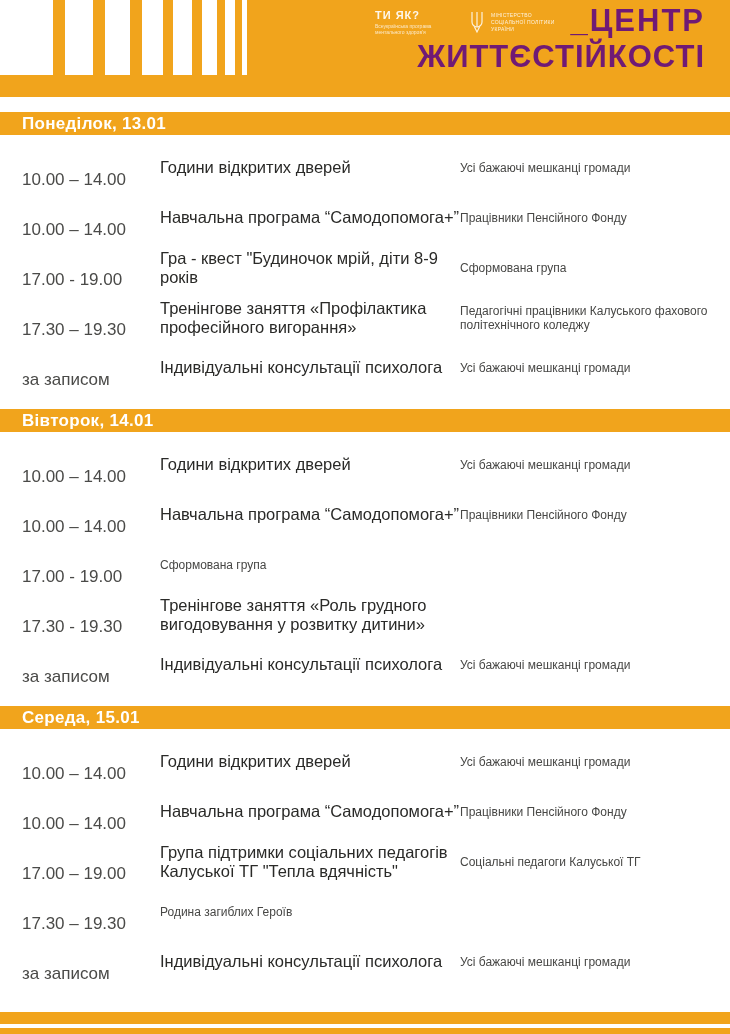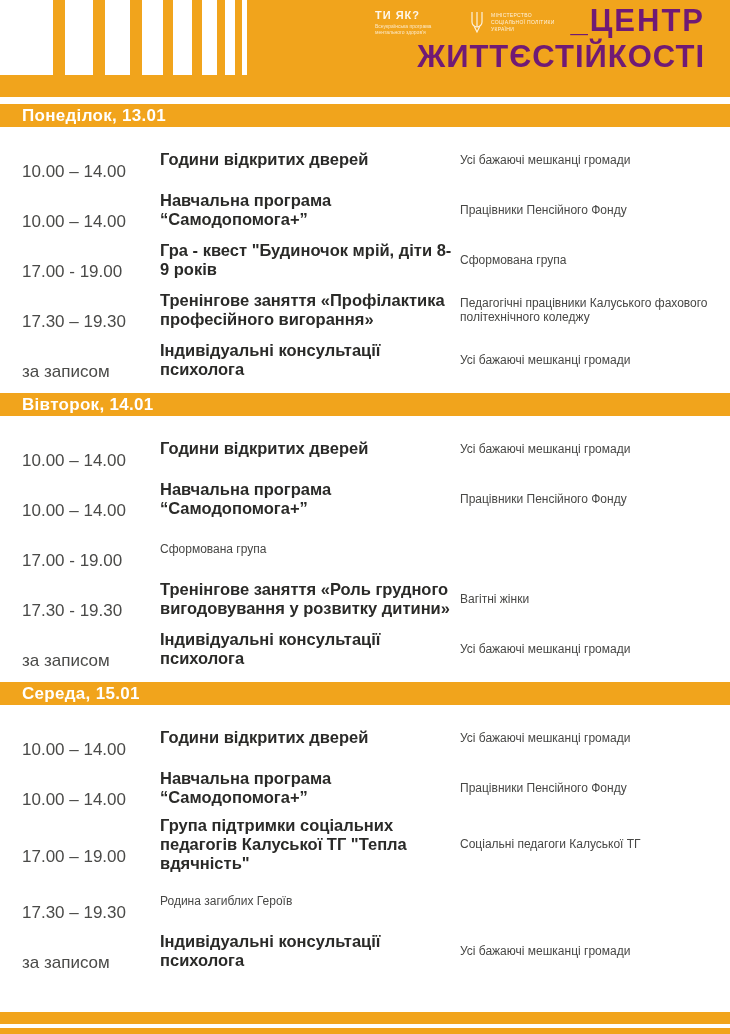--- a/index.html
+++ b/index.html
@@ -30,27 +30,27 @@
   .brand{position:absolute;left:128px;top:9px;width:84px;color:#fff;}
   .brand-word{font-size:11px;font-weight:bold;letter-spacing:1px;opacity:.92;}
   .brand-tag{font-size:5px;line-height:6px;opacity:.75;margin-top:2px;}
   .ministry{position:absolute;left:222px;top:10px;display:flex;align-items:center;color:#fff;}
   .ministry svg{width:16px;height:24px;opacity:.85;margin-right:6px;}
   .ministry-text{font-size:5px;line-height:7px;letter-spacing:.3px;opacity:.85;text-transform:uppercase;}
   .title{position:absolute;right:25px;top:2px;text-align:right;color:#701a75;font-weight:bold;}
   .title-line1{font-size:31px;line-height:38px;letter-spacing:2px;}
   .title-line2{font-size:31px;line-height:33px;letter-spacing:1px;}
   
-  .day-band{height:23px;background:var(--orange);display:flex;align-items:center;padding-left:22px;}
+  .day-band{height:23px;background:var(--orange);display:flex;align-items:center;padding-left:22px;margin-top:8px;}
   .day-band-label{color:#fff;font-weight:bold;font-size:17px;letter-spacing:.3px;}
   .day-rows{padding:5px 0;}
   .row{display:grid;grid-template-columns:138px 300px 1fr;align-items:center;
        padding:0 18px 0 22px;margin:6px 0;}
   .row-time{font-size:17px;color:var(--time-color);margin-top:24px;}
-  .row-activity{font-size:16.5px;font-weight:bold;color:var(--activity-color);line-height:1.16;}
+  .row-activity{font-size:16.5px;font-weight:normal;color:var(--activity-color);line-height:1.16;}
   .row-audience{font-size:12px;color:var(--audience-color);line-height:1.2;}
   
   .footer{position:absolute;left:0;right:0;bottom:0;}
   .footer .f1{height:12px;background:var(--orange);}
   .footer .fgap{height:4px;background:#fff;}
   .footer .f2{height:6px;background:var(--orange);}
 </style>
 </head>
 <body>
 
@@ -145,21 +145,20 @@
   </div>
 
   <div class="row">
     <div class="row-time">17.00 - 19.00</div>
     <div class="row-audience">Сформована група</div>
   </div>
 
   <div class="row">
     <div class="row-time">17.30 - 19.30</div>
     <div class="row-activity">Тренінгове заняття «Роль грудного вигодовування у розвитку дитини»</div>
-    <div class="row-audience">Вагітні жінки</div>
   </div>
 
   <div class="row">
     <div class="row-time">за записом</div>
     <div class="row-activity">Індивідуальні консультації психолога</div>
     <div class="row-audience">Усі бажаючі мешканці громади</div>
   </div>
 </div>
   </section>
 

